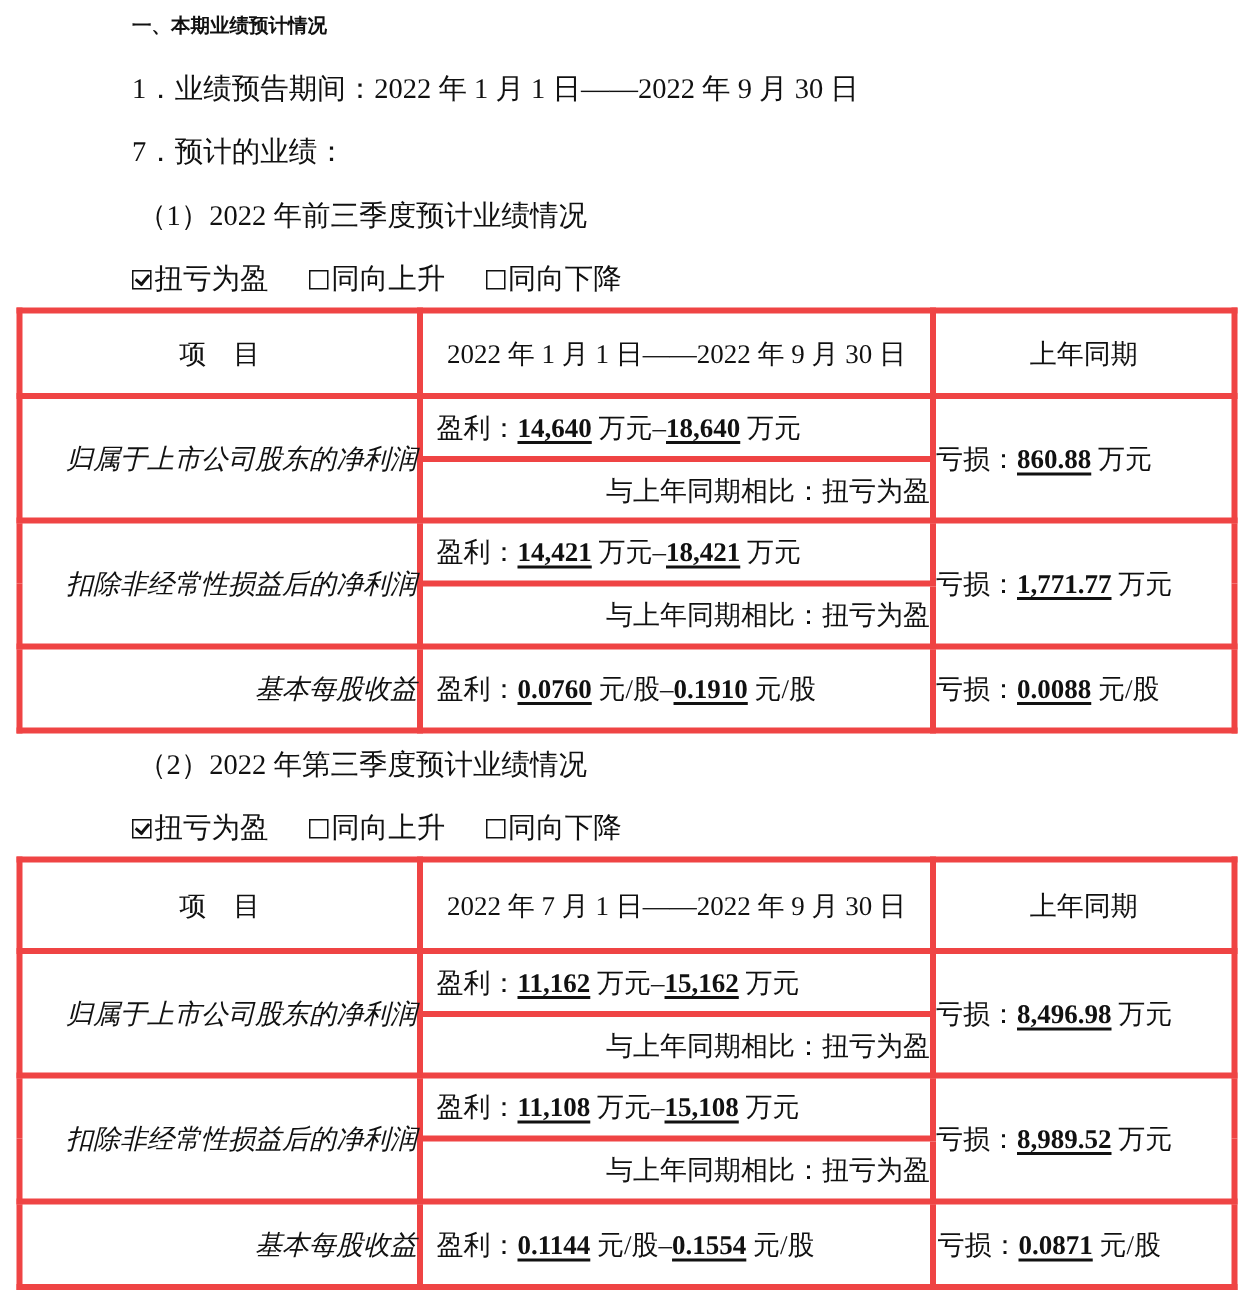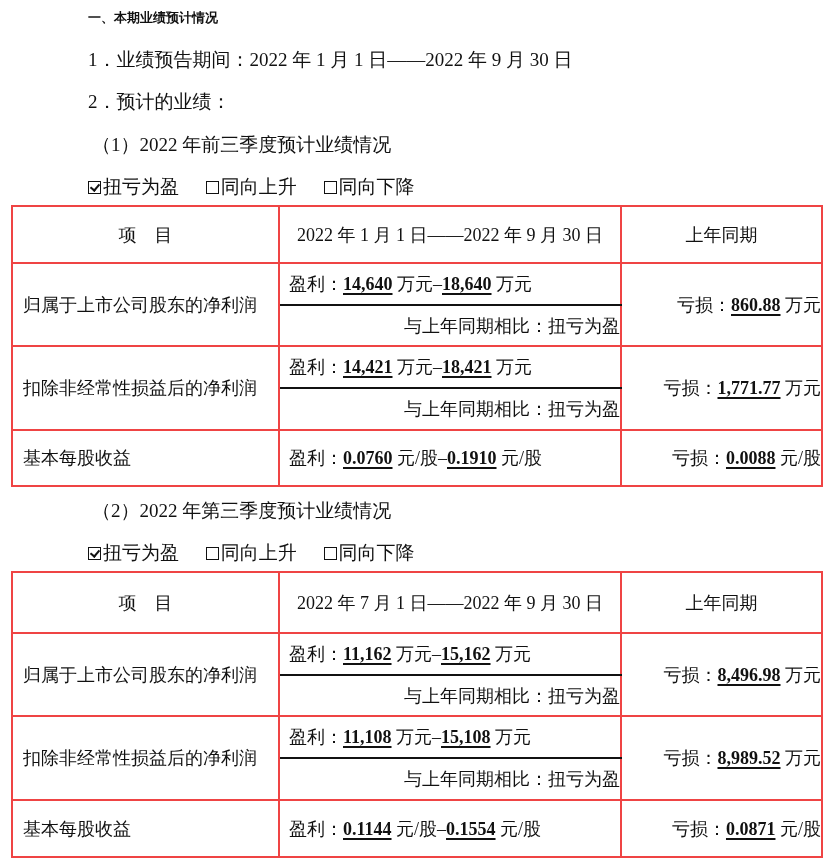--- a/index.html
+++ b/index.html
@@ -28,39 +28,39 @@
       content: ""; position: absolute; left: 3px; top: 0px; width: 4px; height: 7px;
       border-right: 2px solid #111; border-bottom: 2px solid #111; transform: rotate(40deg);
     }
 
     table.perf {
       position: absolute; left: 11px; width: 810px;
       border-collapse: collapse; table-layout: fixed;
       font-size: 18px;
     }
     table.perf td {
-      border: 2px solid #ef4444; padding: 0; vertical-align: middle;
+      border: 4px solid #ef4444; padding: 0; vertical-align: middle;
     }
     table.perf td.inner-top { border-bottom: 2px solid #111; }
     .c1 { width: 267px; }
     .c2 { width: 342px; }
     .c3 { width: 201px; }
     .hdr td { text-align: center; }
-    .lbl { padding-left: 10px !important; text-align: left; }
+    .lbl { padding-left: 10px !important; text-align: right; font-style: italic; }
     .val { padding-left: 9px !important; text-align: left; }
     .cmp { text-align: right; padding-left: 20px !important; }
-    .prior { text-align: right; }
+    .prior { text-align: left; }
     u { text-decoration: underline; text-underline-offset: 3px; text-decoration-thickness: 1.5px; font-weight: bold; }
   </style>
 </head>
 <body>
 
 <div class="line h1">一、本期业绩预计情况</div>
 <div class="line p1">1．业绩预告期间：2022 年 1 月 1 日——2022 年 9 月 30 日</div>
-<div class="line p2">2．预计的业绩：</div>
+<div class="line p2">7．预计的业绩：</div>
 
 <div class="line p3">（1）2022 年前三季度预计业绩情况</div>
 <div class="line chk1">
   <span class="opt"><span class="box checked"></span><span>扭亏为盈</span></span>
   <span class="opt"><span class="box"></span><span>同向上升</span></span>
   <span class="opt"><span class="box"></span><span>同向下降</span></span>
 </div>
 
 <table class="perf" style="top:205px;">
   <colgroup>

